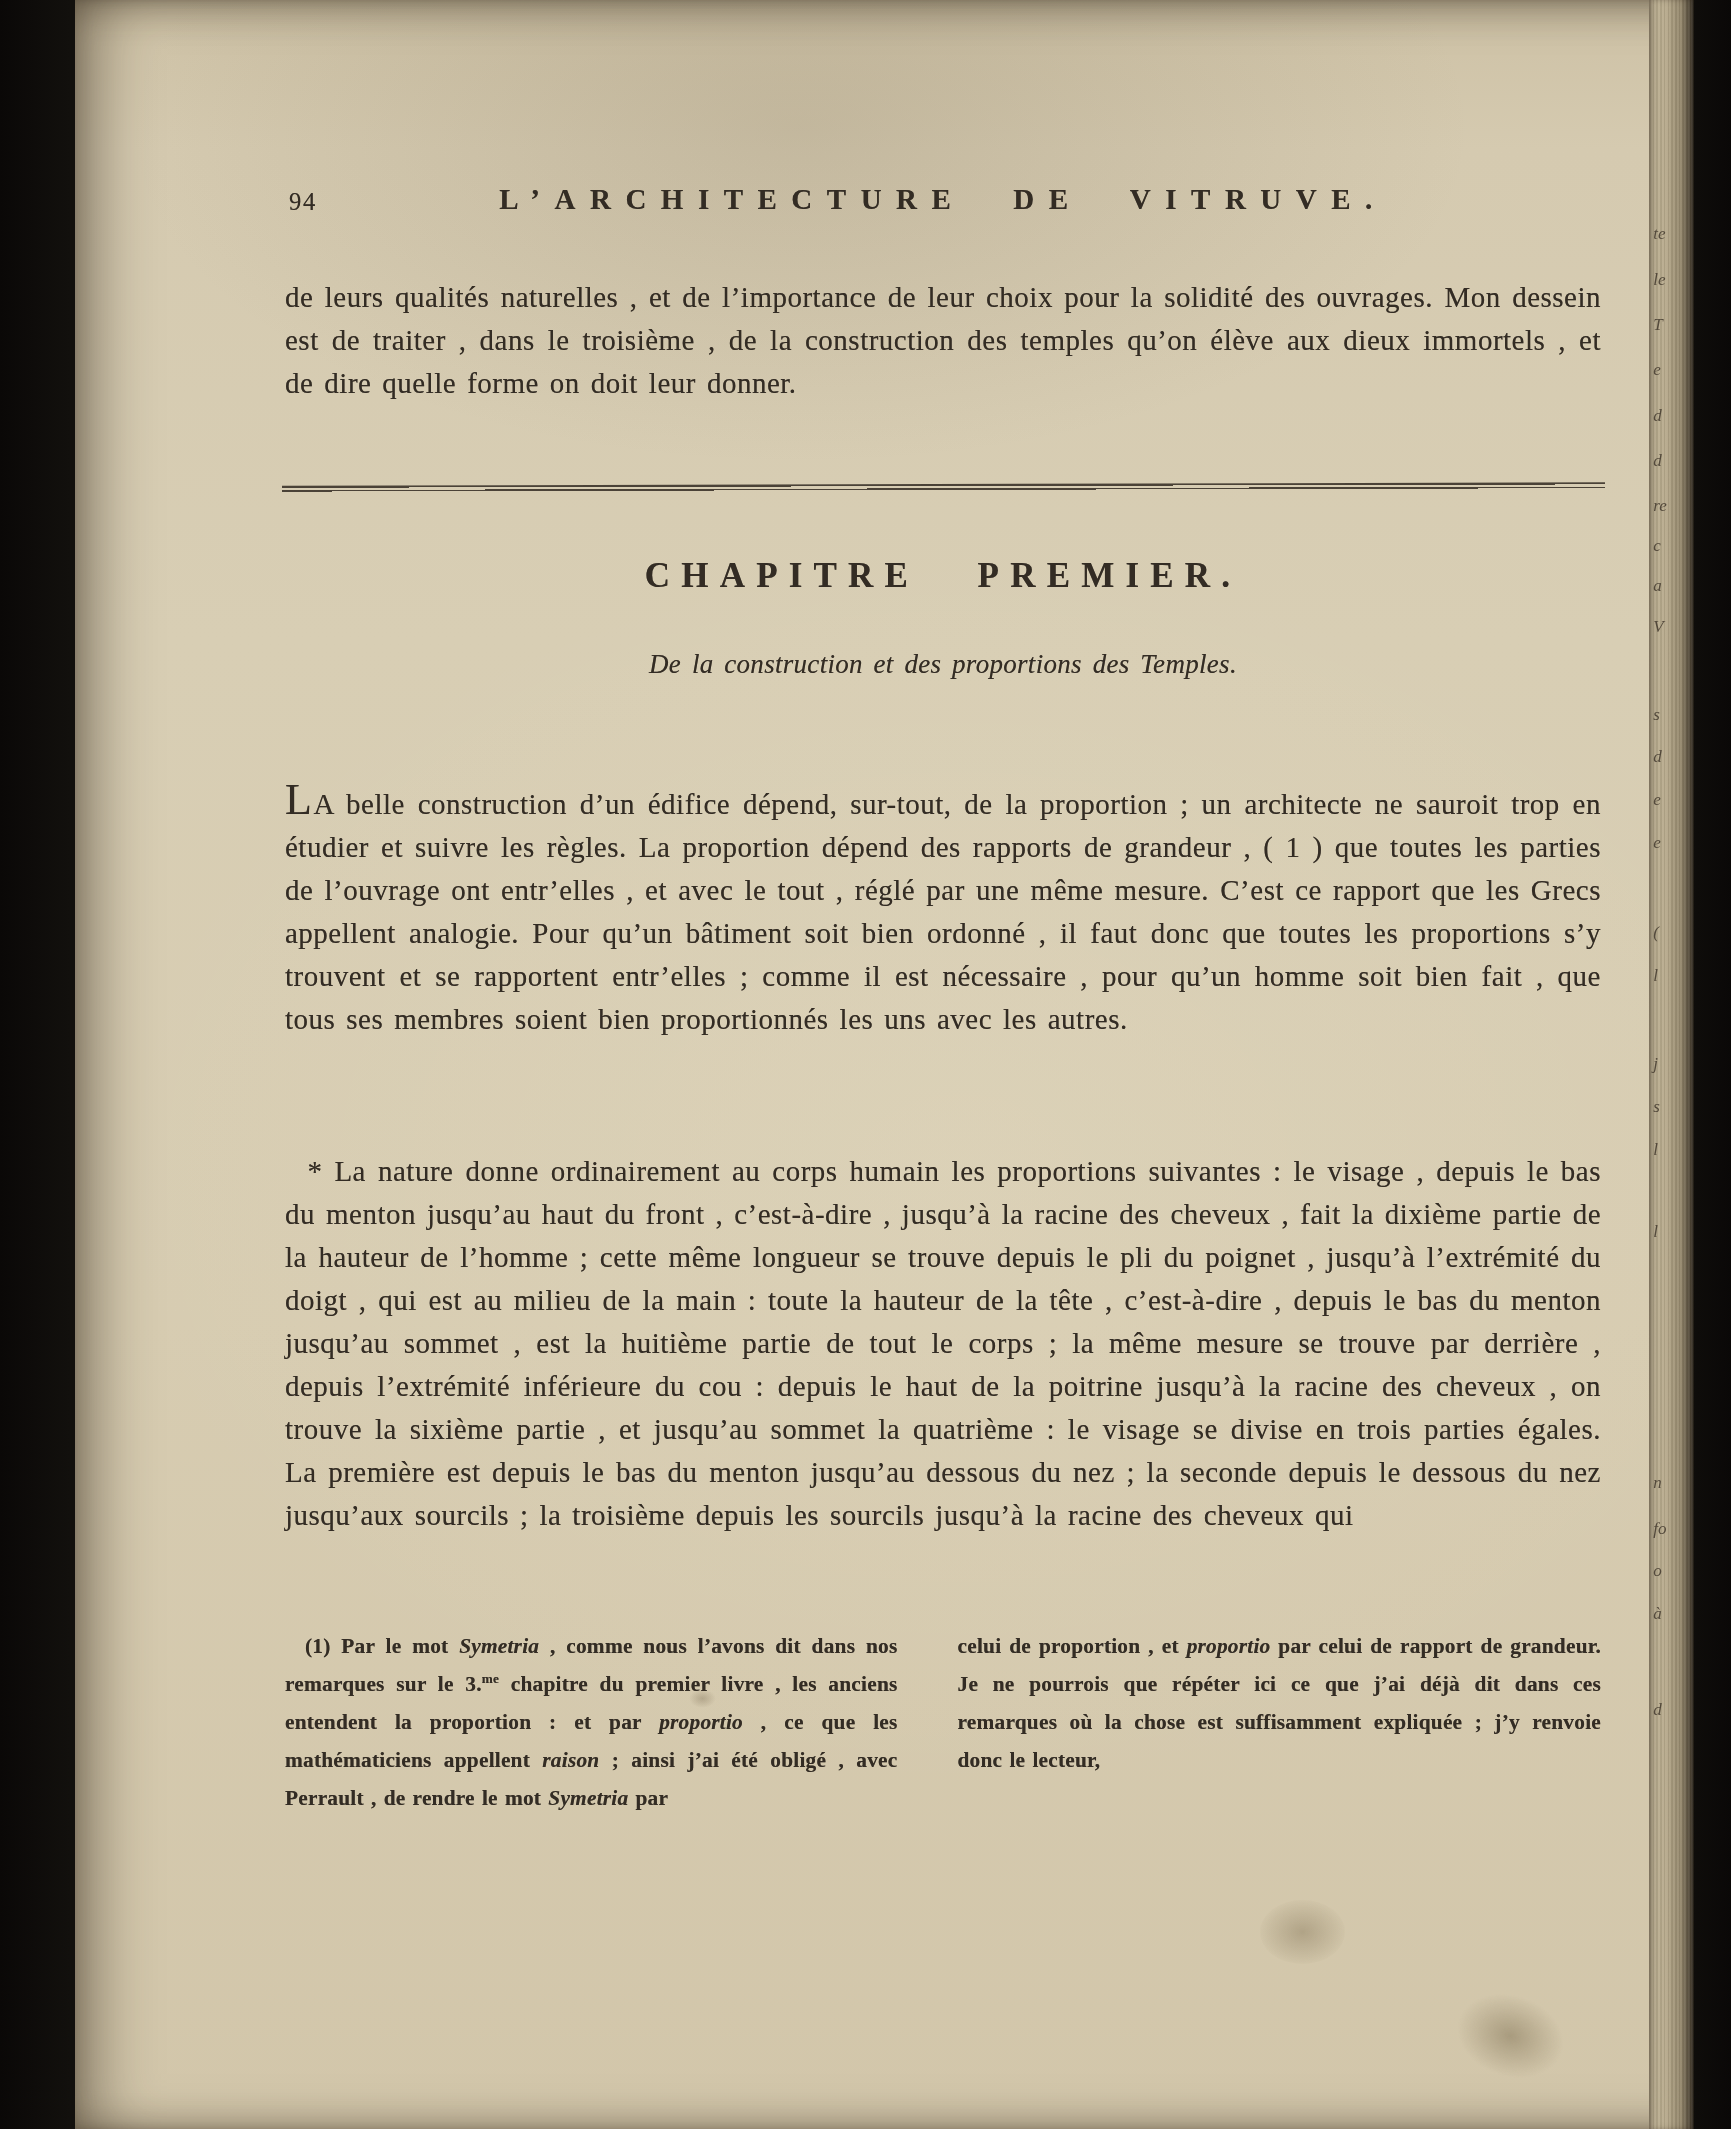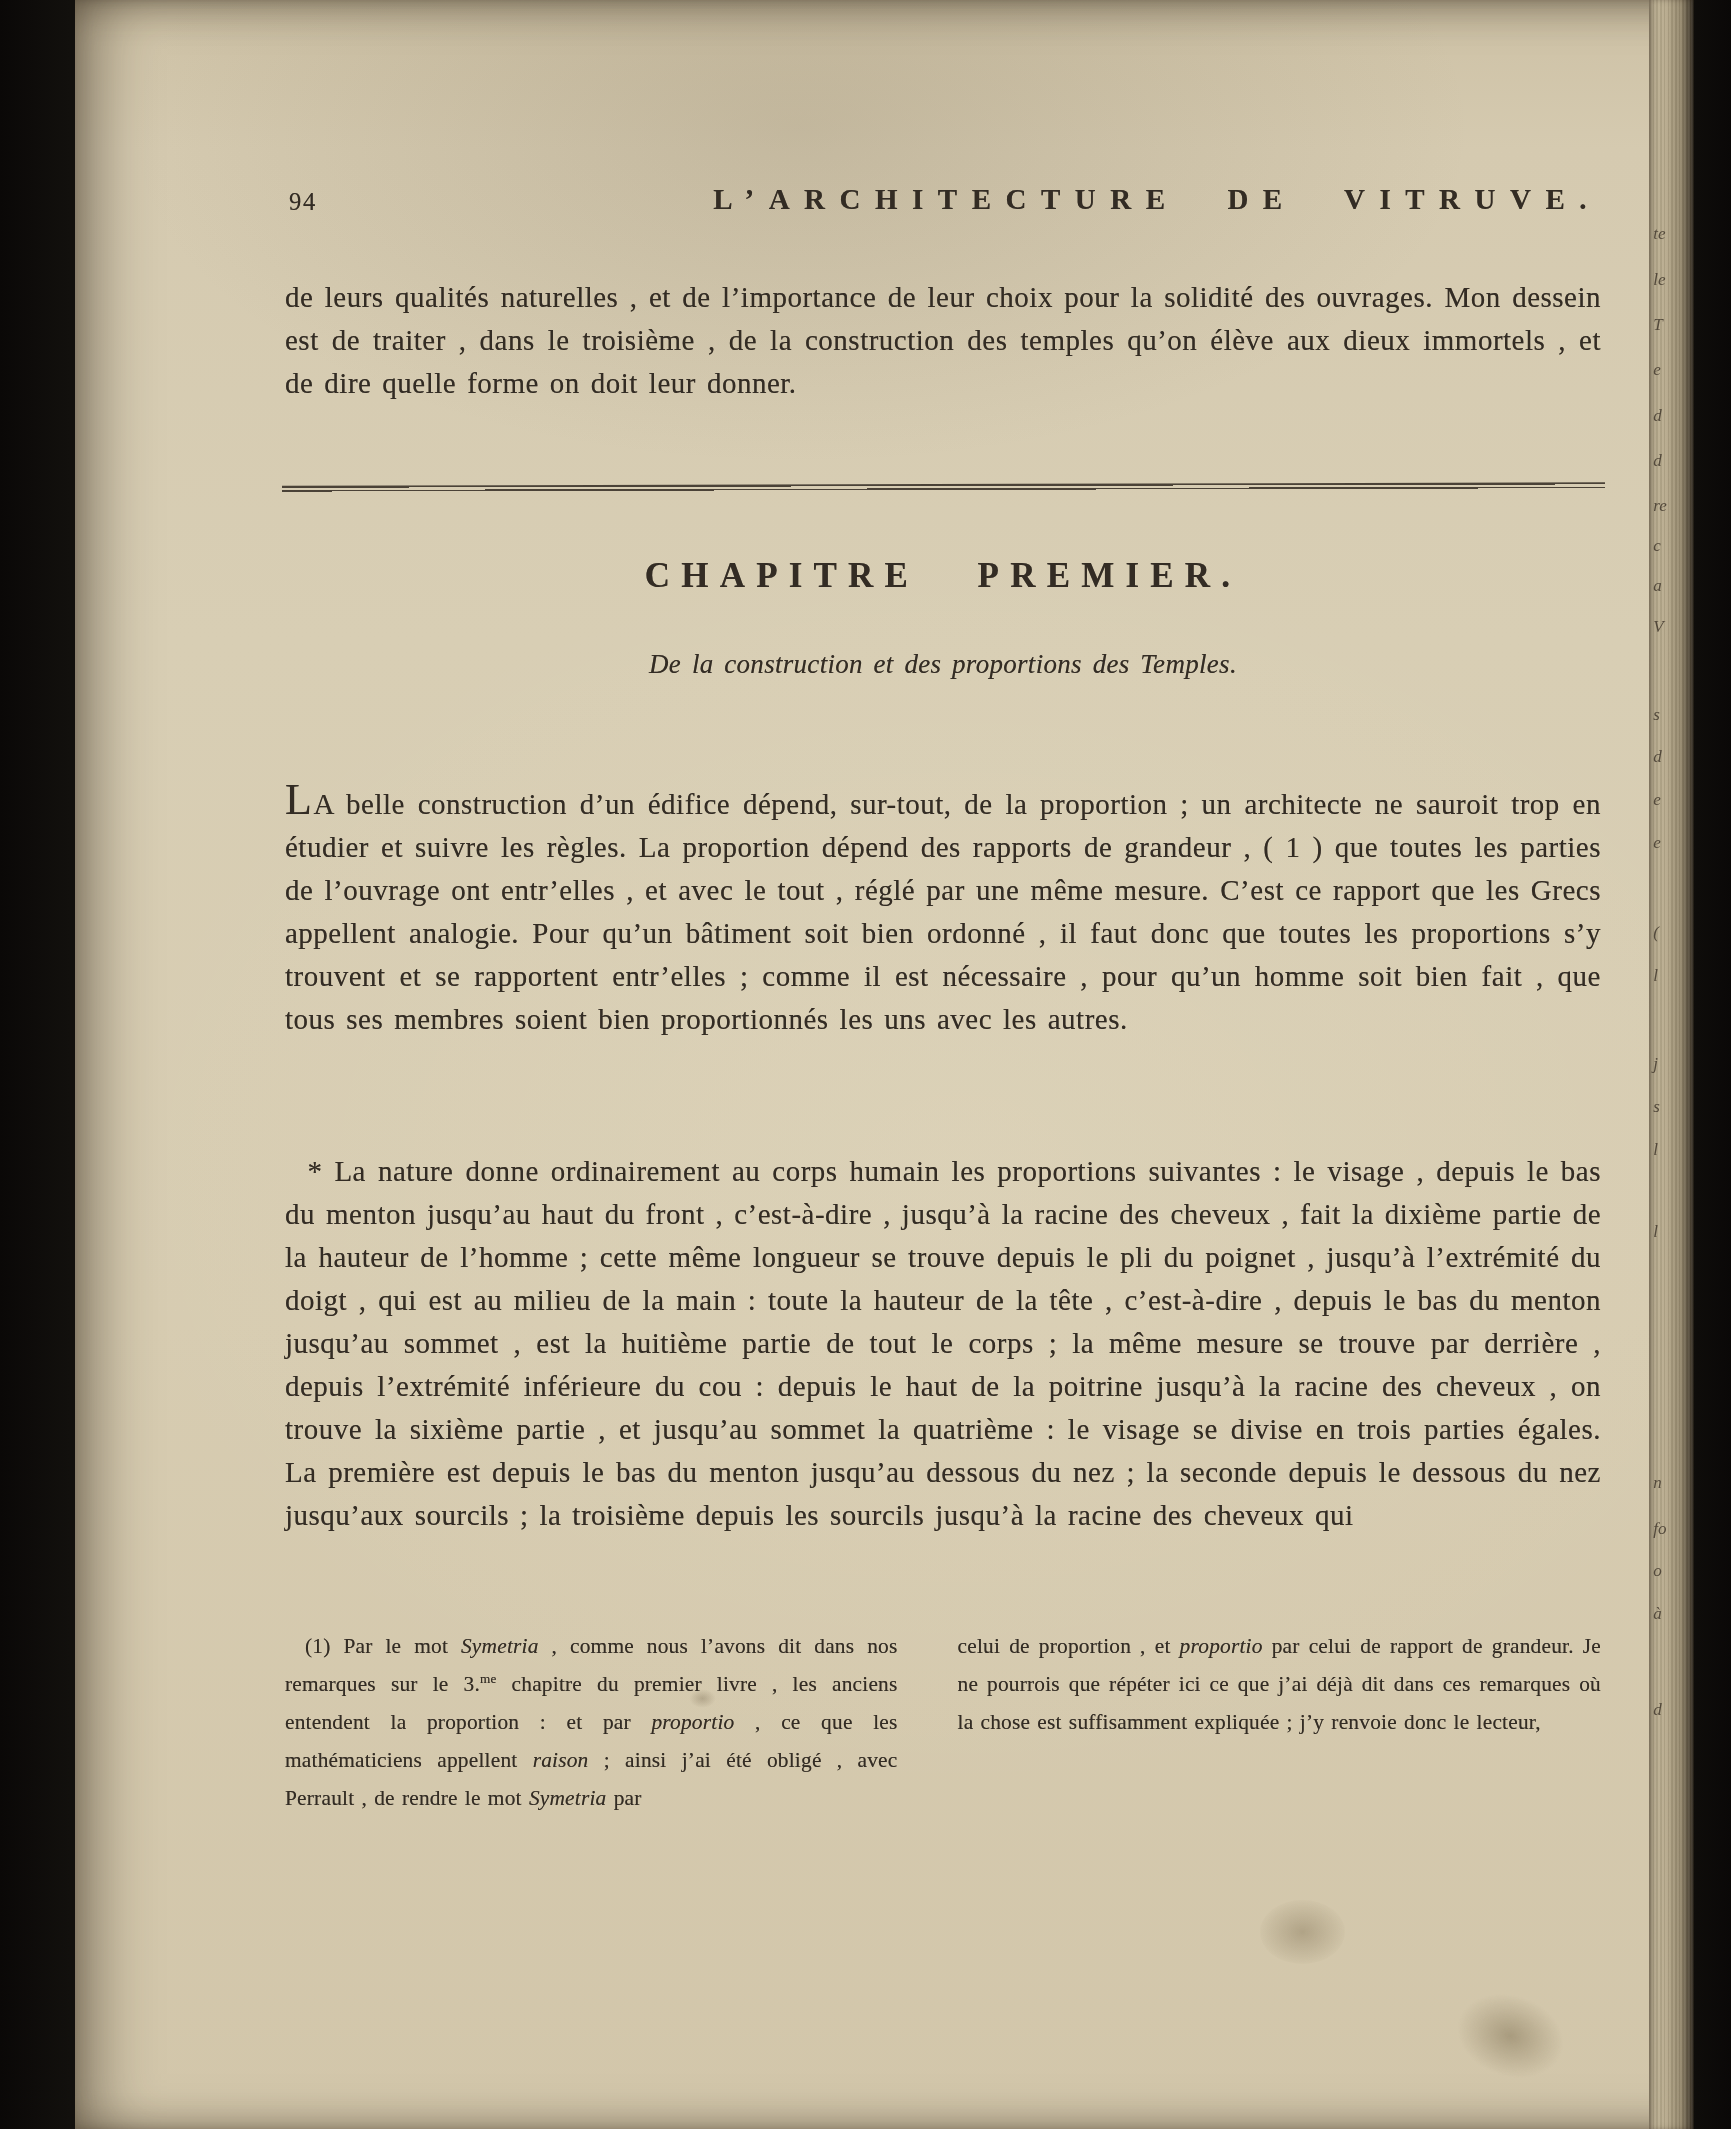--- a/index.html
+++ b/index.html
@@ -25,21 +25,21 @@
     padding-left:36px;
   }
   .ink { text-shadow:0 0 0.6px rgba(51,44,36,0.55); }
 
   .pagenum {
     position:absolute; left:214px; top:188px;
     font-size:24.6px; letter-spacing:1.6px;
   }
   .running-head {
     position:absolute; left:210px; top:183px; width:1316px;
-    text-align:right; font-size:29px; font-weight:700;
+    text-align:center; font-size:29px; font-weight:700;
     letter-spacing:0.50em; word-spacing:0.9em; white-space:nowrap;
   }
   .body-text {
     position:absolute; left:210px; width:1316px;
     font-size:29px; line-height:43px; text-align:justify;
     letter-spacing:0.5px; word-spacing:3.2px;
   }
   .intro-para { top:247px; }
   .rule {
     position:absolute; left:207px; top:484px; width:1323px; height:7px;
@@ -62,21 +62,21 @@
     font-size:44px; line-height:1; letter-spacing:1.6px; font-weight:400;
   }
   .para-2 { top:1121px; text-indent:22.4px; }
 
   .footnote {
     position:absolute; left:210px; top:1627px; width:1316px;
     display:flex; gap:60px;
     font-size:21.4px; line-height:38px; text-align:justify;
     letter-spacing:0.2px; word-spacing:1.6px;
   }
-  .fn-col { margin:0; }
+  .fn-col { margin:0;font-weight:bold; }
   .fn-left { width:613px; text-indent:20px; }
   .fn-right { width:644px; }
   .fn-right .planche { display:block; margin-left:22.4px; text-align:left; }
   .fn-col em { font-style:italic; }
   .fn-col sup { font-size:0.62em; vertical-align:super; line-height:0; }
 
   .fore-edge {
     position:absolute; left:1649px; top:0; width:45px; height:2129px;
     background:
       repeating-linear-gradient(90deg, rgba(0,0,0,0.07) 0 1.6px, rgba(255,255,255,0.05) 1.6px 3.7px),

